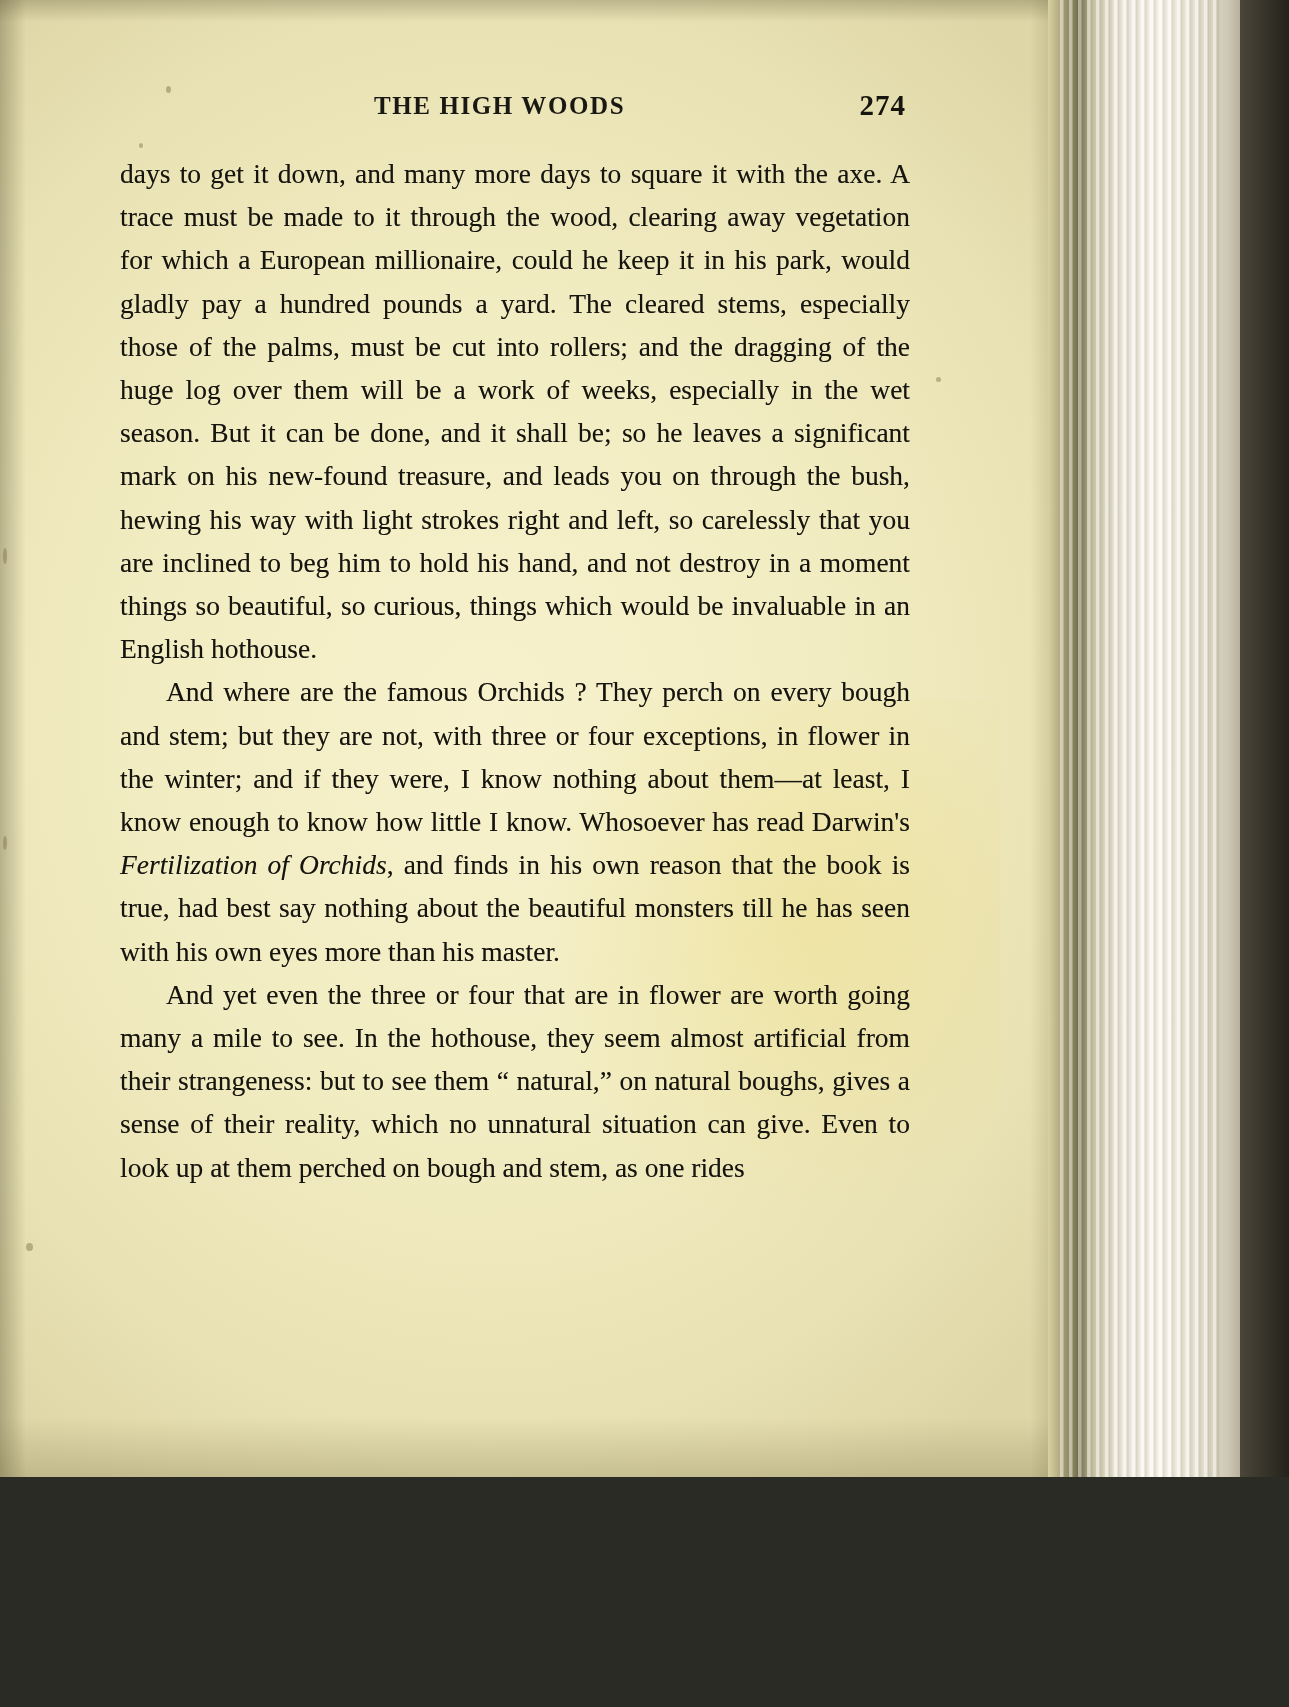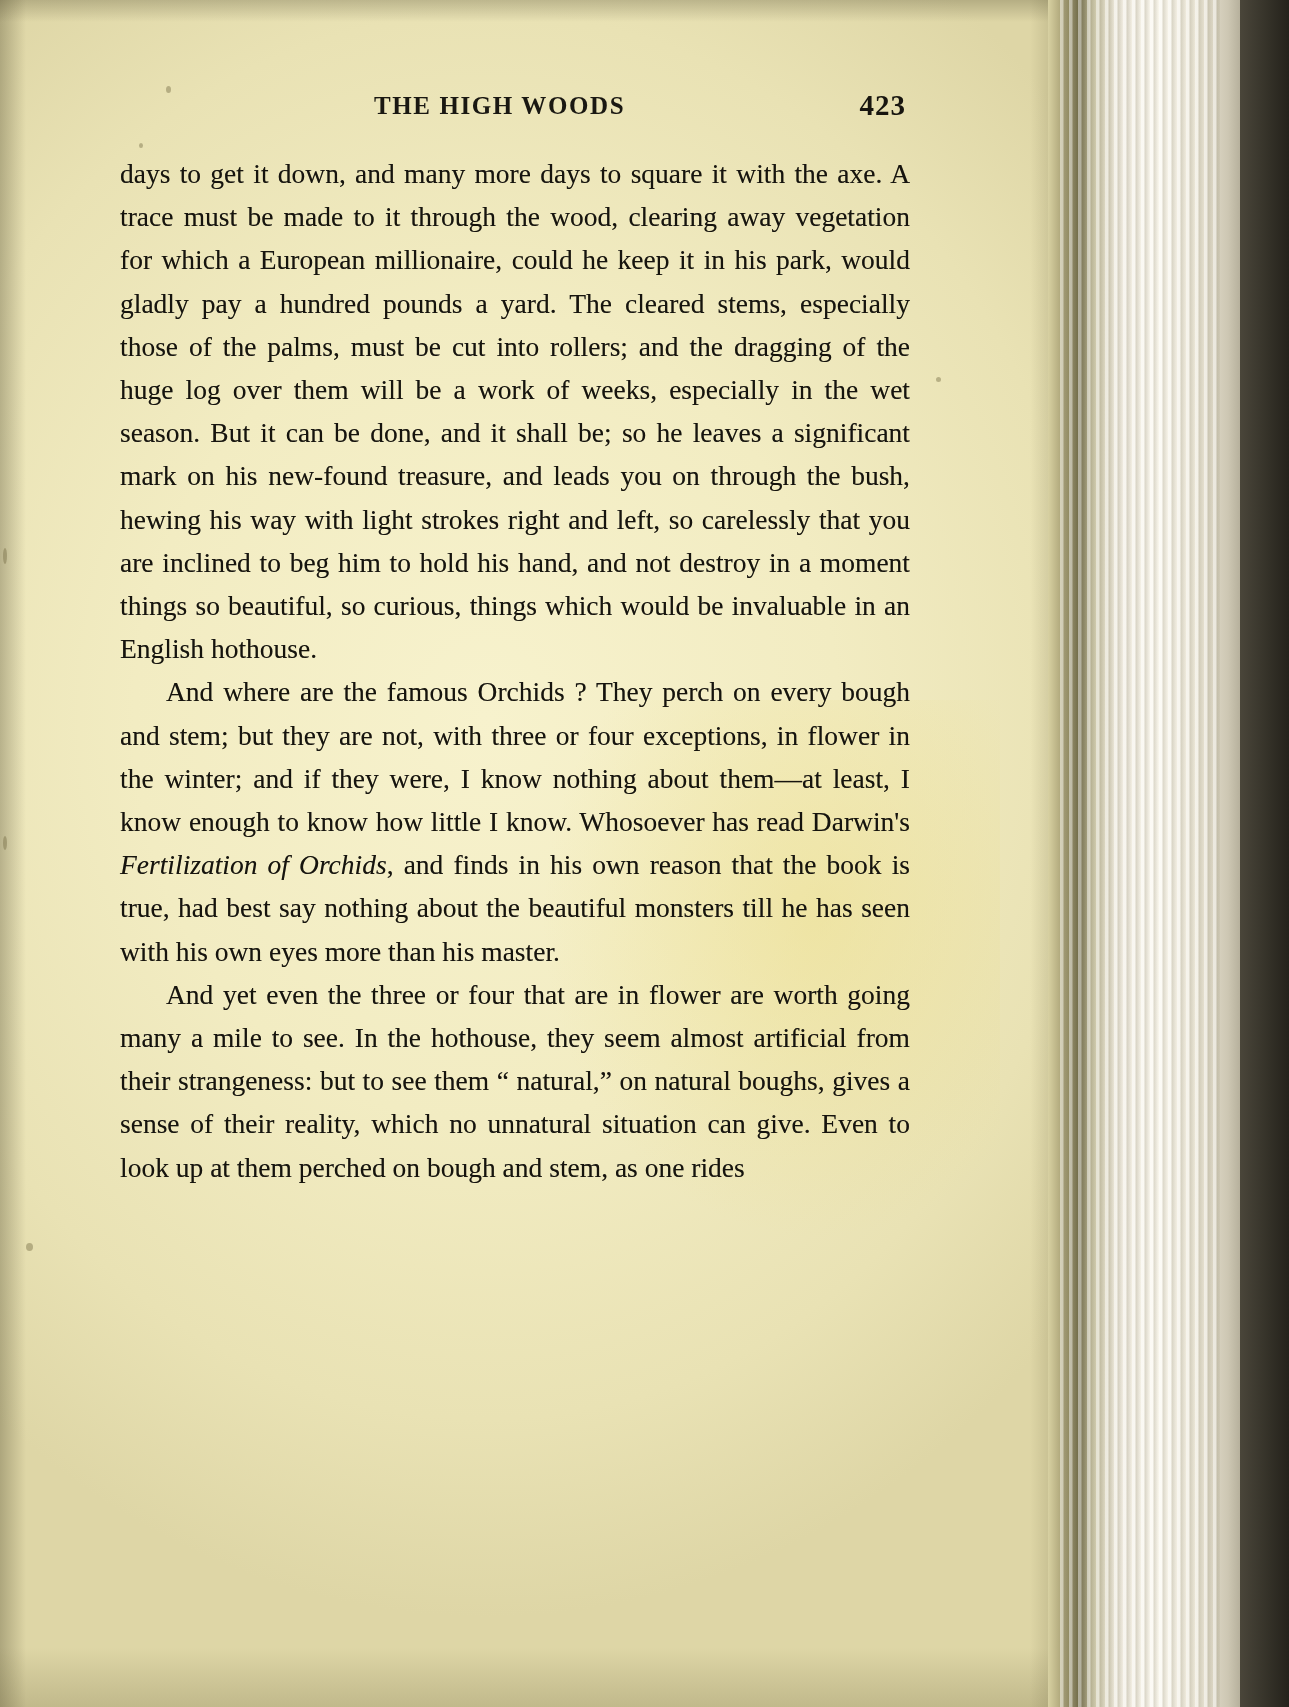--- a/index.html
+++ b/index.html
@@ -11,21 +11,21 @@
     width: 1289px;
     height: 1707px;
     overflow: hidden;
     font-family: "Liberation Serif", serif;
   }
 
   
   .scan {
     position: relative;
     width: 1289px;
-    height: 1707px;
+    height: 1477px;
     background: #f0abfc;
     overflow: hidden;
   }
 
   
   .paper {
     position: absolute;
     left: 0; top: 0;
     width: 1080px;
     height: 1707px;
@@ -178,21 +178,21 @@
   <div class="speck" style="left:139px; top:143px; width:4px; height:5px;"></div>
   <div class="speck" style="left:26px; top:1243px; width:7px; height:8px;"></div>
   <div class="speck" style="left:936px; top:377px; width:5px; height:5px;"></div>
   <div class="speck" style="left:3px; top:548px; width:4px; height:16px;"></div>
   <div class="speck" style="left:3px; top:836px; width:4px; height:14px;"></div>
 
   <div class="content">
 
     <div class="running-head">
       <div class="head-title">THE HIGH WOODS</div>
-      <div class="page-number">423</div>
+      <div class="page-number">274</div>
     </div>
 
     <div class="body-text" id="body-text">
         <p><span>days to get it down, and many more days to square it with the axe.  A trace must be made to it through the wood, clearing away vegetation for which a European millionaire, could he keep it in his park, would gladly pay a hundred pounds a yard.  The cleared stems, especially those of the palms, must be cut into rollers; and the dragging of the huge log over them will be a work of weeks, especially in the wet season.  But it can be done, and it shall be; so he leaves a significant mark on his new-found treasure, and leads you on through the bush, hewing his way with light strokes right and left, so carelessly that you are inclined to beg him to hold his hand, and not destroy in a moment things so beautiful, so curious, things which would be invaluable in an English hothouse.</span></p>
         <p class="indent"><span>And where are the famous Orchids ?  They perch on every bough and stem; but they are not, with three or four exceptions, in flower in the winter; and if they were, I know nothing about them—at least, I know enough to know how little I know.  Whosoever has read Darwin's </span><i>Fertilization of Orchids</i><span>, and finds in his own reason that the book is true, had best say nothing about the beautiful monsters till he has seen with his own eyes more than his master.</span></p>
         <p class="indent"><span>And yet even the three or four that are in flower are worth going many a mile to see.  In the hothouse, they seem almost artificial from their strangeness: but to see them “ natural,” on natural boughs, gives a sense of their reality, which no unnatural situation can give.  Even to look up at them perched on bough and stem, as one rides</span></p>
       </div>
 
   </div>
 

